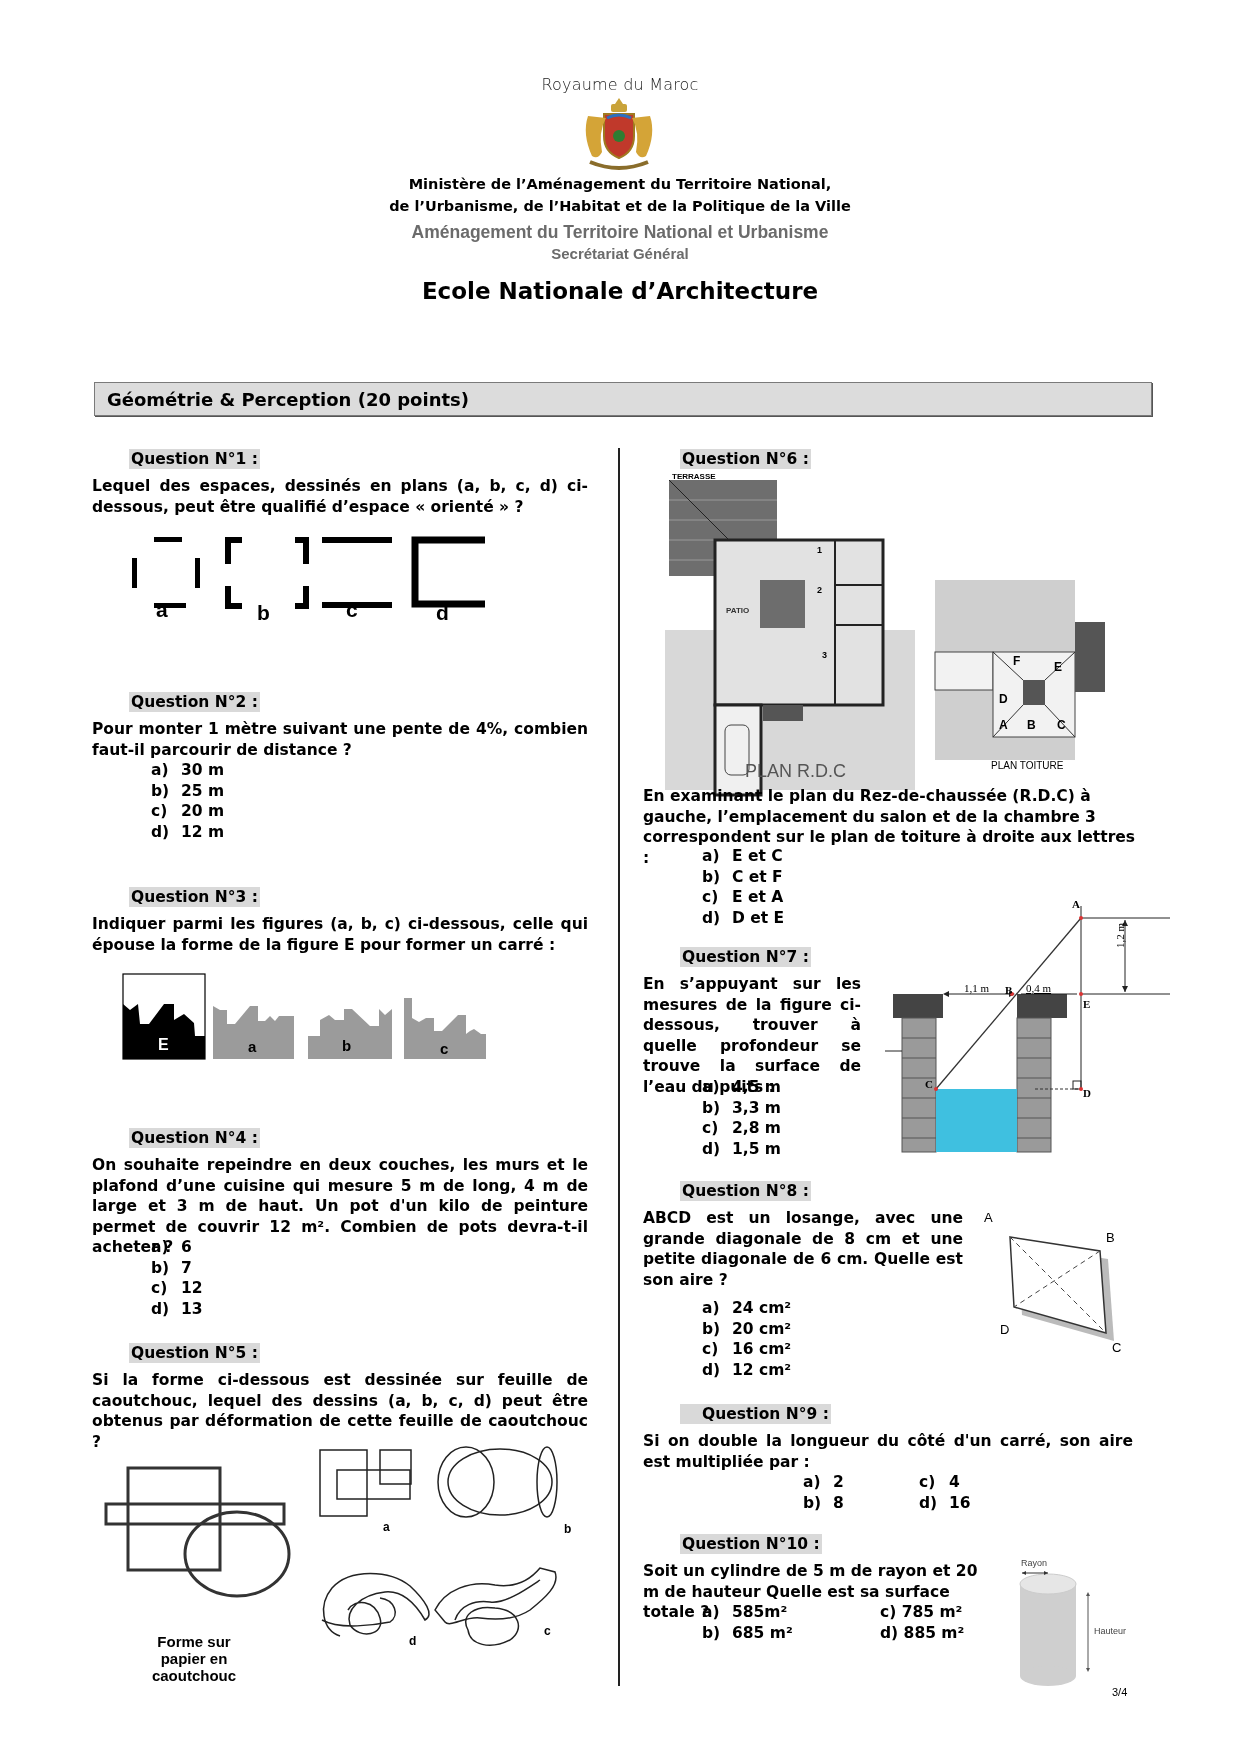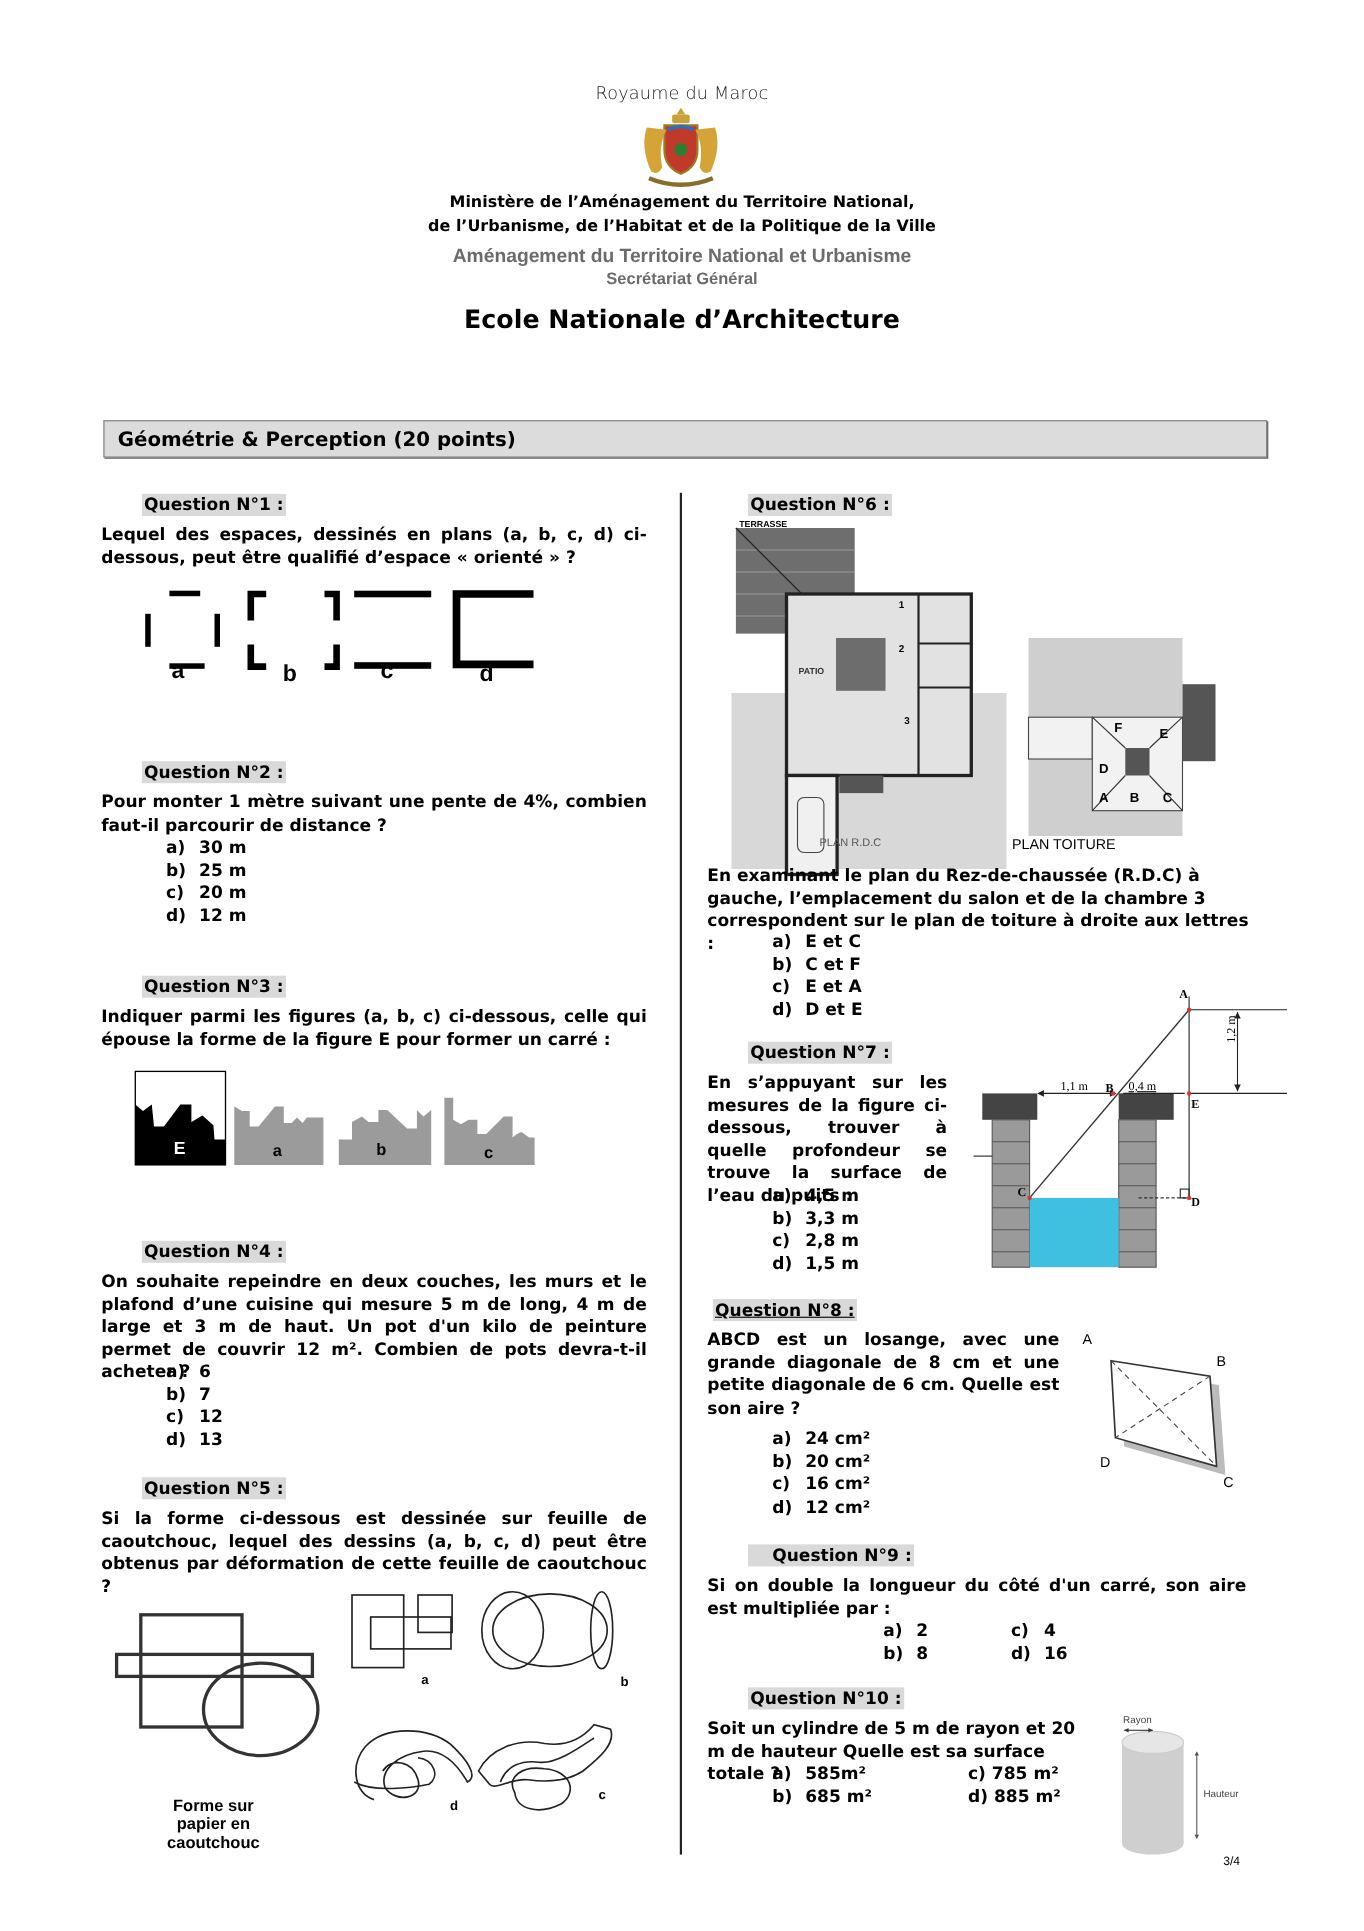--- a/index.html
+++ b/index.html
@@ -206,22 +206,22 @@
 <div class="cap" style="left:726px;top:586px;font-size:8px;color:#333;margin-top:20px;">PATIO</div>
 <div class="cap" style="left:817px;top:545px;font-size:9px;">1</div>
 <div class="cap" style="left:817px;top:585px;font-size:9px;">2</div>
 <div class="cap" style="left:822px;top:650px;font-size:9px;">3</div>
 <div class="cap" style="left:1013px;top:654px;font-size:12px;">F</div>
 <div class="cap" style="left:1054px;top:660px;font-size:12px;">E</div>
 <div class="cap" style="left:999px;top:692px;font-size:12px;">D</div>
 <div class="cap" style="left:999px;top:718px;font-size:12px;">A</div>
 <div class="cap" style="left:1027px;top:718px;font-size:12px;">B</div>
 <div class="cap" style="left:1057px;top:718px;font-size:12px;">C</div>
-<div class="cap" style="left:745px;top:761px;font-size:10px;color:#555;font-weight:normal;">PLAN R.D.C</div>
-<div class="cap" style="left:920px;top:760px;font-size:13px;font-weight:normal;">PLAN TOITURE</div>
+<div class="cap" style="left:745px;top:761px;font-size:18px;color:#555;font-weight:normal;">PLAN R.D.C</div>
+<div class="cap" style="left:991px;top:760px;font-size:10px;font-weight:normal;">PLAN TOITURE</div>
 <div class="qtext" style="left:643px;top:786px;width:496px;text-align:left;">En examinant le plan du Rez-de-chaussée (R.D.C) à gauche, l’emplacement du salon et de la chambre 3 correspondent sur le plan de toiture à droite aux lettres :</div>
 <div class="opts" style="left:702px;top:846px;">
   <div class="opt">
       <span class="l">a)</span>
       <span>E et C</span>
     </div>
   <div class="opt">
       <span class="l">b)</span>
       <span>C et F</span>
     </div>
@@ -300,21 +300,21 @@
 </svg>
 <div class="cap" style="left:1072px;top:898px;font-size:11px;font-family:'Liberation Serif',serif;">A</div>
 <div class="cap" style="left:1005px;top:984px;font-size:11px;font-family:'Liberation Serif',serif;">B</div>
 <div class="cap" style="left:925px;top:1078px;font-size:11px;font-family:'Liberation Serif',serif;">C</div>
 <div class="cap" style="left:1083px;top:1087px;font-size:11px;font-family:'Liberation Serif',serif;">D</div>
 <div class="cap" style="left:1083px;top:998px;font-size:11px;font-family:'Liberation Serif',serif;">E</div>
 <div class="cap" style="left:964px;top:982px;font-size:11px;font-weight:normal;font-family:'Liberation Serif',serif;">1,1 m</div>
 <div class="cap" style="left:1026px;top:982px;font-size:11px;font-weight:normal;font-family:'Liberation Serif',serif;text-decoration:underline;">0,4 m</div>
 <div class="cap" style="left:1114px;top:948px;font-size:11px;font-weight:normal;font-family:'Liberation Serif',serif;transform:rotate(-90deg);transform-origin:left top;">1,2 m</div>
 
-<div class="qlabel" style="left:648px;top:1181px;text-decoration:underline;">Question N°8 :</div>
+<div class="qlabel" style="left:680px;top:1181px;">Question N°8 :</div>
 <div class="qtext" style="left:643px;top:1208px;width:320px;">ABCD est un losange, avec une grande diagonale de 8 cm et une petite diagonale de 6 cm. Quelle est son aire ?</div>
 <div class="opts" style="left:702px;top:1298px;">
   <div class="opt">
       <span class="l">a)</span>
       <span>24 cm²</span>
     </div>
   <div class="opt">
       <span class="l">b)</span>
       <span>20 cm²</span>
     </div>

